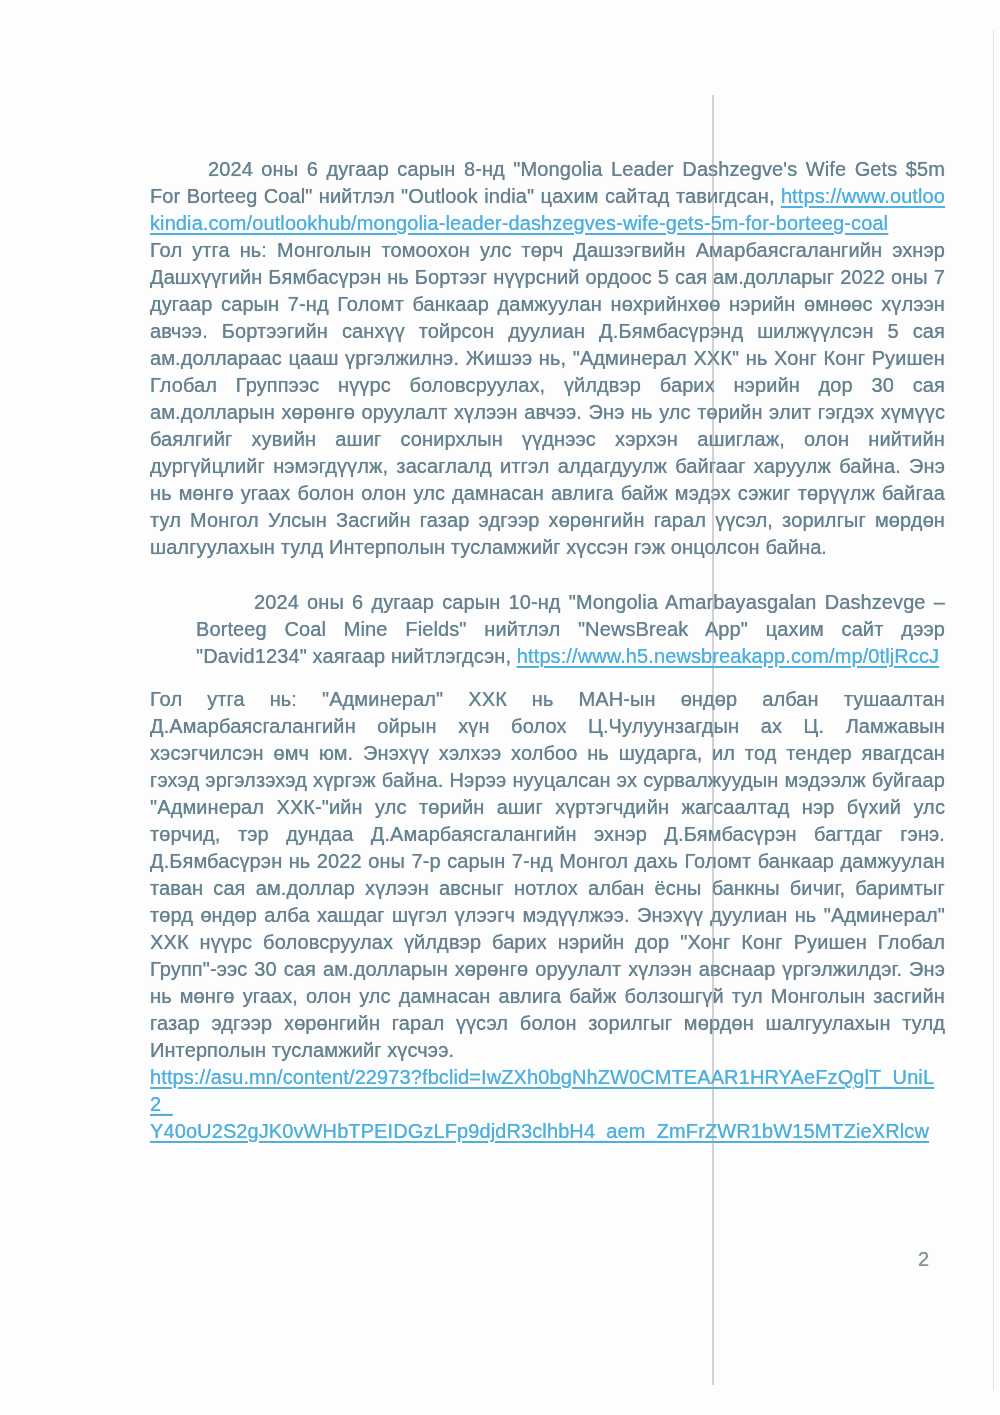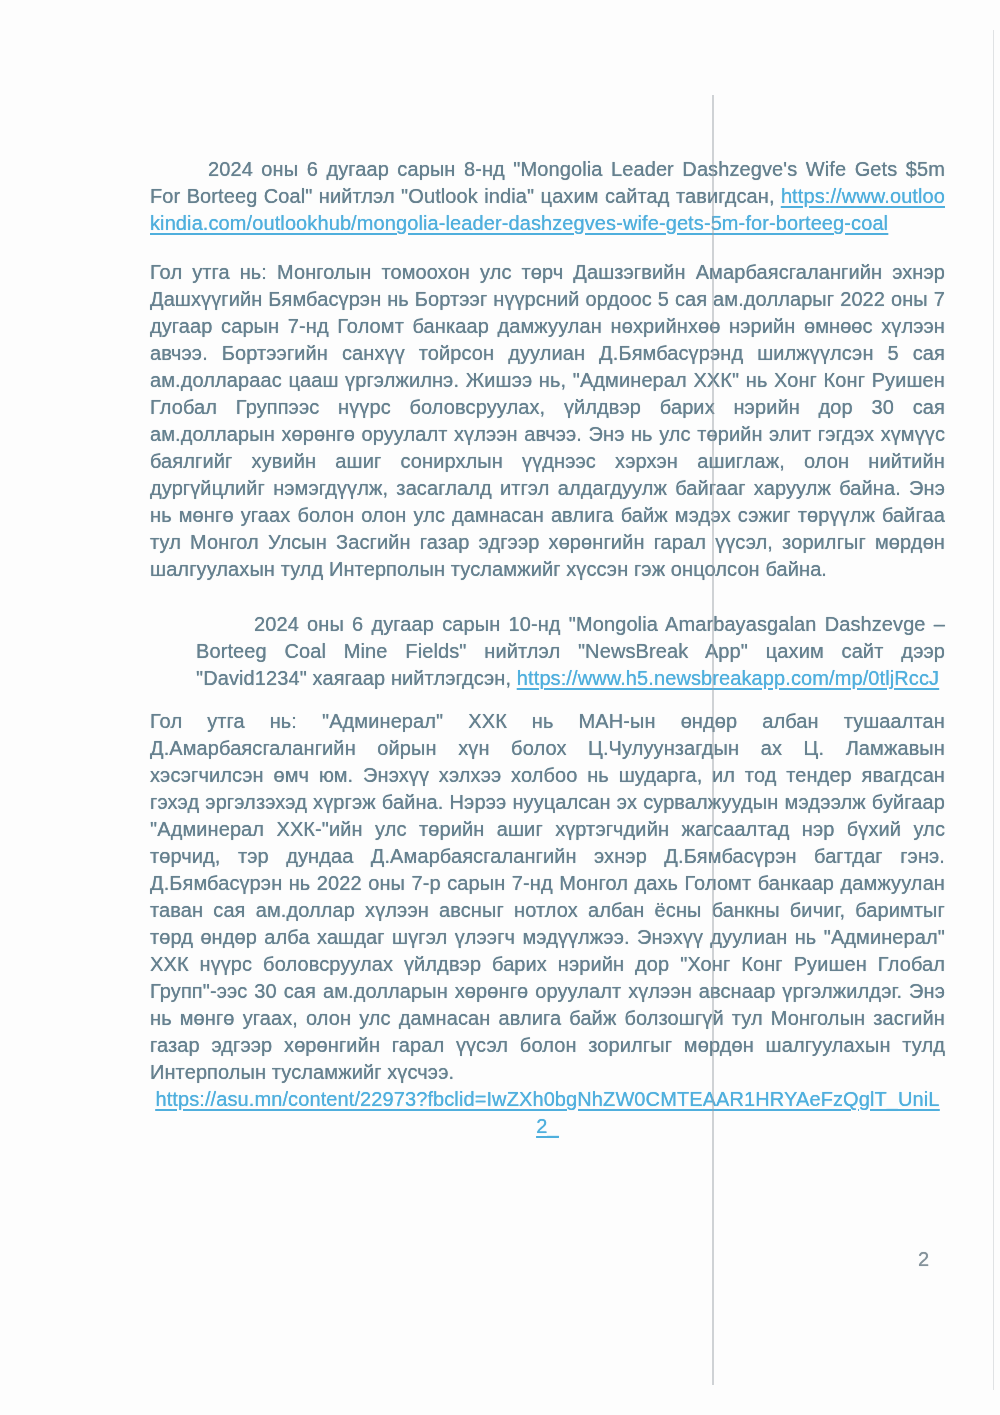--- a/index.html
+++ b/index.html
@@ -27,36 +27,36 @@
     text-shadow: 0 0 0.7px currentColor;
     letter-spacing: 0.1px;
   }
   .para {
     margin: 0;
     padding: 0;
   }
   .para.indent {
     text-indent: 58px;
   }
-  .para.after-p1 { margin-bottom: 22px; }
+  .para.after-p1 { }
   .para.after-p2 { margin-bottom: 28px; }
   .para.after-p3 { margin-bottom: 16px; margin-left: 46px; }
   .link {
     color: #4fafdd;
     text-decoration: underline;
     text-decoration-color: #4fafdd;
     text-underline-offset: 3px;
     text-shadow: 0 0 0.7px currentColor;
     cursor: pointer;
     word-break: break-all;
   }
   .link-block {
     display: block;
     text-indent: 0;
-    text-align: center;
+    text-align: left;
   }
   .page-number {
     position: absolute;
     left: 918px;
     top: 1248px;
     color: #84929a;
     font-size: 20px;
     text-shadow: 0 0 0.7px currentColor;
   }
   .scan-line-vertical {
@@ -94,19 +94,20 @@
 
     <p class="para after-p2"><span>Гол утга нь: Монголын томоохон улс төрч Дашзэгвийн Амарбаясгалангийн эхнэр Дашхүүгийн Бямбасүрэн нь Бортээг нүүрсний ордоос 5 сая ам.долларыг 2022 оны 7 дугаар сарын 7-нд Голомт банкаар дамжуулан нөхрийнхөө нэрийн өмнөөс хүлээн авчээ. Бортээгийн санхүү тойрсон дуулиан Д.Бямбасүрэнд шилжүүлсэн 5 сая ам.доллараас цааш үргэлжилнэ. Жишээ нь, "Админерал ХХК" нь Хонг Конг Руишен Глобал Группээс нүүрс боловсруулах, үйлдвэр барих нэрийн дор 30 сая ам.долларын хөрөнгө оруулалт хүлээн авчээ. Энэ нь улс төрийн элит гэгдэх хүмүүс баялгийг хувийн ашиг сонирхлын үүднээс хэрхэн ашиглаж, олон нийтийн дургүйцлийг нэмэгдүүлж, засаглалд итгэл алдагдуулж байгааг харуулж байна. Энэ нь мөнгө угаах болон олон улс дамнасан авлига байж мэдэх сэжиг төрүүлж байгаа тул Монгол Улсын Засгийн газар эдгээр хөрөнгийн гарал үүсэл, зорилгыг мөрдөн шалгуулахын тулд Интерполын тусламжийг хүссэн гэж онцолсон байна.</span></p>
 
     <p class="para indent after-p3"><span>2024 оны 6 дугаар сарын 10-нд "Mongolia Amarbayasgalan Dashzevge – Borteeg Coal Mine Fields" нийтлэл "NewsBreak App" цахим сайт дээр "David1234" хаягаар нийтлэгдсэн, </span><a class="link">https://www.h5.newsbreakapp.com/mp/0tljRccJ</a></p>
 
     <p class="para"><span>Гол утга нь: "Админерал" ХХК нь МАН-ын өндөр албан тушаалтан Д.Амарбаясгалангийн ойрын хүн болох Ц.Чулуунзагдын ах Ц. Ламжавын хэсэгчилсэн өмч юм. Энэхүү хэлхээ холбоо нь шударга, ил тод тендер явагдсан гэхэд эргэлзэхэд хүргэж байна. Нэрээ нууцалсан эх сурвалжуудын мэдээлж буйгаар "Админерал ХХК-"ийн улс төрийн ашиг хүртэгчдийн жагсаалтад нэр бүхий улс төрчид, тэр дундаа Д.Амарбаясгалангийн эхнэр Д.Бямбасүрэн багтдаг гэнэ. Д.Бямбасүрэн нь 2022 оны 7-р сарын 7-нд Монгол дахь Голомт банкаар дамжуулан таван сая ам.доллар хүлээн авсныг нотлох албан ёсны банкны бичиг, баримтыг төрд өндөр алба хашдаг шүгэл үлээгч мэдүүлжээ. Энэхүү дуулиан нь "Админерал" ХХК нүүрс боловсруулах үйлдвэр барих нэрийн дор "Хонг Конг Руишен Глобал Групп"-ээс 30 сая ам.долларын хөрөнгө оруулалт хүлээн авснаар үргэлжилдэг. Энэ нь мөнгө угаах, олон улс дамнасан авлига байж болзошгүй тул Монголын засгийн газар эдгээр хөрөнгийн гарал үүсэл болон зорилгыг мөрдөн шалгуулахын тулд Интерполын тусламжийг хүсчээ.</span></p>
 
 
     <p class="para">
         <a class="link link-block">https://asu.mn/content/22973?fbclid=IwZXh0bgNhZW0CMTEAAR1HRYAeFzQglT_UniL2_</a>
+        <a class="link link-block">Y40oU2S2gJK0vWHbTPEIDGzLFp9djdR3clhbH4_aem_ZmFrZWR1bW15MTZieXRlcw</a>
       </p>
 
   </div>
 
   <div class="page-number">2</div>
 
 </div>
 
 </body></html>

